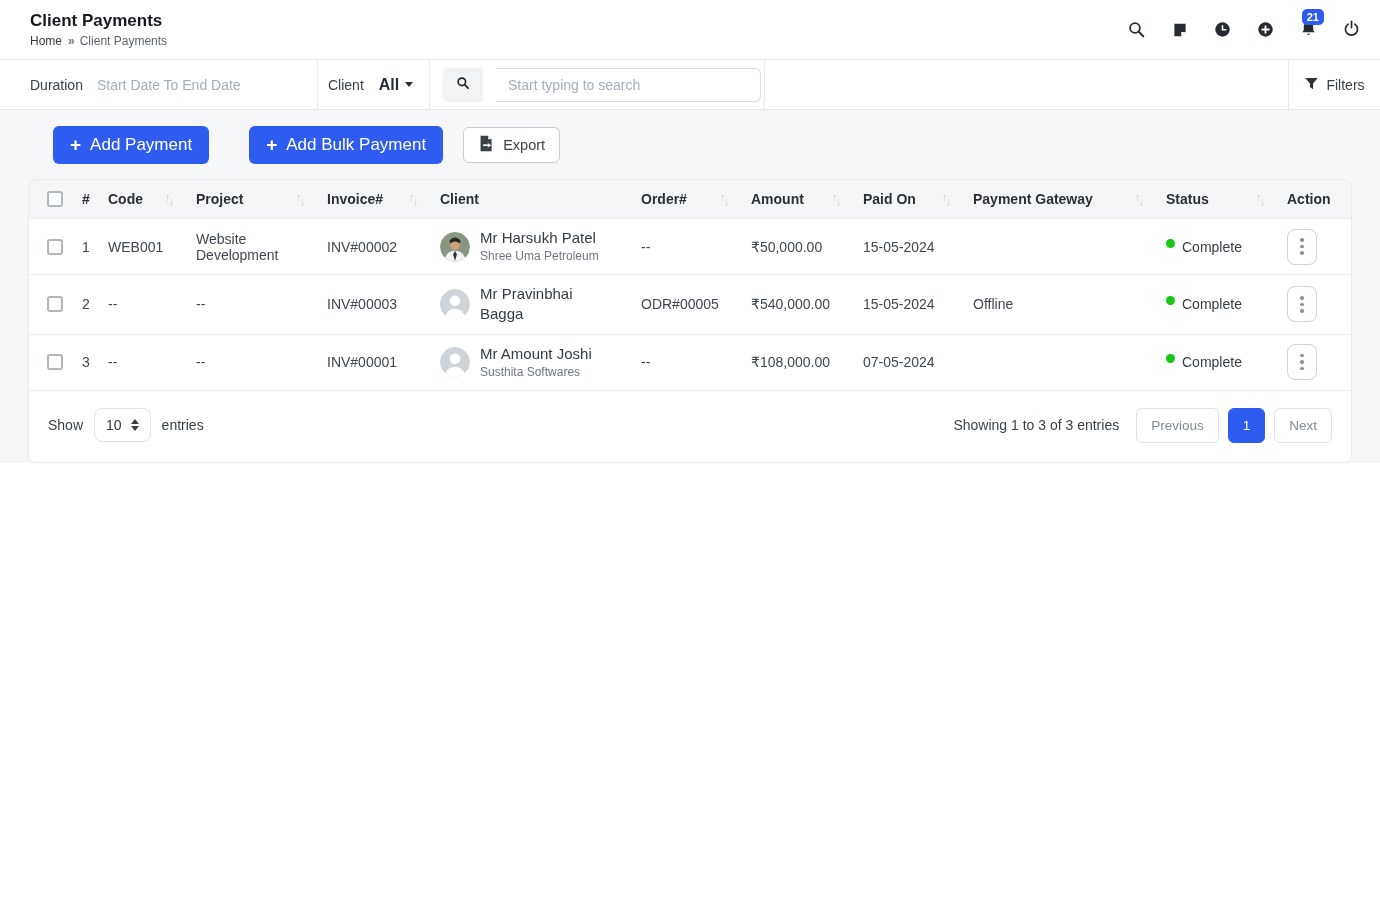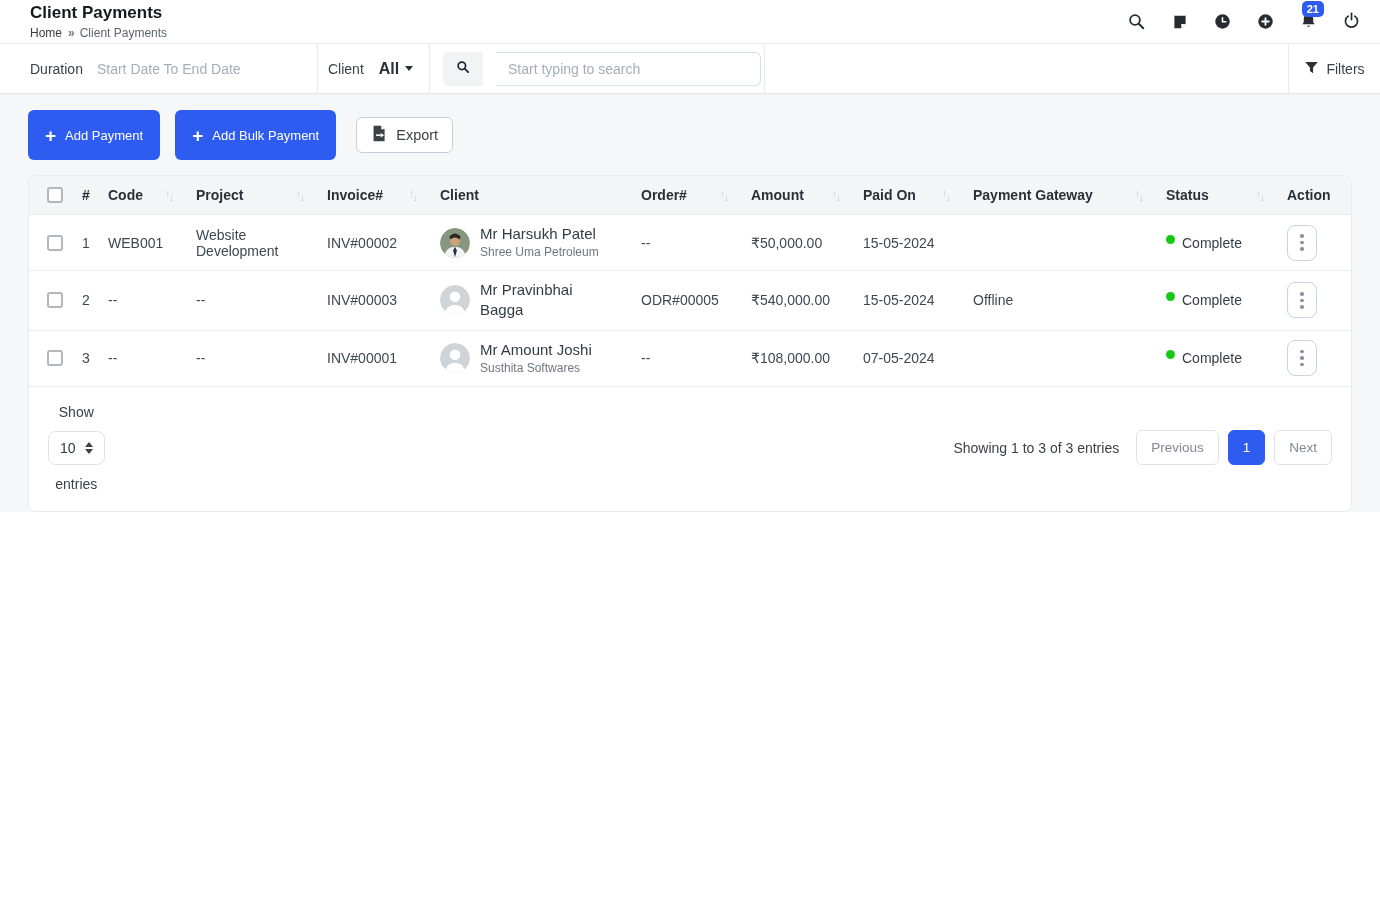--- a/index.html
+++ b/index.html
@@ -1,20 +1,20 @@
 <!DOCTYPE html>
 <html><head>
 <meta charset="utf-8">
 <style>
   html,body{margin:0;padding:0;width:1380px;height:900px;background:#fff;
     font-family:"Liberation Sans","DejaVu Sans",sans-serif;color:#3f4750;-webkit-font-smoothing:antialiased;}
   *{box-sizing:border-box;}
 
   
-  .topbar{height:44px;display:flex;align-items:center;justify-content:space-between;
+  .topbar{height:60px;display:flex;align-items:center;justify-content:space-between;
     padding:0 18px 0 30px;border-bottom:1px solid #ecedef;background:#fff;}
   .page-title{font-size:17px;font-weight:700;color:#16191d;margin:0 0 3px 0;}
   .breadcrumb{font-size:12px;display:flex;gap:6px;align-items:center;}
   .breadcrumb .bc-home{color:#343b41;}
   .breadcrumb .bc-sep{color:#6f7880;font-weight:700;letter-spacing:-1px;}
   .breadcrumb .bc-cur{color:#5c656d;}
   .top-icons{display:flex;align-items:center;gap:6px;}
   .icon-btn{width:37px;height:37px;display:flex;align-items:center;justify-content:flex-end;
     background:none;border:none;cursor:pointer;position:relative;padding:0;text-decoration:underline;}
   .icon-btn svg{display:block;}
@@ -42,21 +42,21 @@
     padding:0 12px;font-size:14px;outline:none;color:#3a4147;font-family:inherit;margin-left:13px;}
   .seg-spacer{flex:1;}
   .seg-filters{width:92px;border-left:1px solid #e9ebee;justify-content:center;}
   .filters-btn{display:flex;align-items:center;gap:7px;background:none;border:none;cursor:pointer;
     font-size:14px;color:#3a4147;font-family:inherit;padding:0;}
 
   
   .content{background:#f6f7f9;padding:16px 28px 0 28px;}
   .toolbar{display:flex;align-items:center;gap:15px;margin-bottom:15px;}
   .btn-primary{display:flex;align-items:center;gap:9px;background:#2e5cf0;color:#fff;border:none;
-    border-radius:6px;height:50px;padding:0 17px;font-size:13px;cursor:pointer;font-family:inherit;}
+    border-radius:6px;height:38px;padding:0 17px;font-size:17px;cursor:pointer;font-family:inherit;margin-left:25px;}
   .plus-icon::before{content:"+";font-size:19px;font-weight:600;line-height:1;}
   .btn-export{display:flex;align-items:center;gap:8px;background:#fff;color:#3c4249;
     border:1px solid #c9ced4;border-radius:6px;height:36px;padding:0 14px;font-size:14.5px;
     cursor:pointer;margin-left:5px;font-family:inherit;}
 
   
   .card{background:#fff;border:1px solid #e9ebee;border-radius:8px;overflow:hidden;}
   table{width:100%;border-collapse:collapse;table-layout:fixed;}
   col.c-check{width:41px;}col.c-idx{width:26px;}col.c-code{width:88px;}col.c-project{width:131px;}
   col.c-invoice{width:113px;}col.c-client{width:201px;}col.c-order{width:110px;}col.c-amount{width:112px;}
@@ -78,21 +78,21 @@
   .csub:empty{display:none;}
   .status-wrap{display:flex;align-items:flex-start;gap:7px;}
   .status-dot{width:9px;height:9px;border-radius:50%;background:#16c716;flex:0 0 9px;}
   .status-label{color:#343d46;}
   .action-btn{width:30px;height:36px;border:1px solid #cbd3df;border-radius:8px;background:#fff;
     cursor:pointer;display:flex;flex-direction:column;align-items:center;justify-content:center;gap:3px;padding:0;}
   .action-btn i{width:3.5px;height:3.5px;border-radius:50%;background:#8892a6;display:block;}
 
   
   .tfooter{display:flex;align-items:center;justify-content:space-between;padding:17px 19px 19px 19px;background:#fff;}
-  .show-group{display:flex;align-items:center;gap:11px;font-size:14px;color:#3a4248;flex-direction:column;}
+  .show-group{display:flex;align-items:center;gap:11px;font-size:14px;color:#3a4248;}
   .page-size{display:flex;align-items:center;gap:9px;border:1px solid #dfe3e7;border-radius:8px;
     padding:8px 11px;font-size:14px;color:#2f363d;cursor:pointer;background:#fff;font-family:inherit;}
   .updown{display:flex;flex-direction:column;gap:2px;}
   .updown b{width:0;height:0;border-left:4px solid transparent;border-right:4px solid transparent;display:block;}
   .updown .u{border-bottom:5px solid #394049;}
   .updown .d{border-top:5px solid #394049;}
   .paging-group{display:flex;align-items:center;gap:17px;}
   .showing-text{font-size:14px;color:#3a4248;}
   .pager{display:flex;align-items:center;gap:9px;}
   .page-btn{border:1px solid #dfe3e7;border-radius:6px;background:#fff;color:#818a93;

